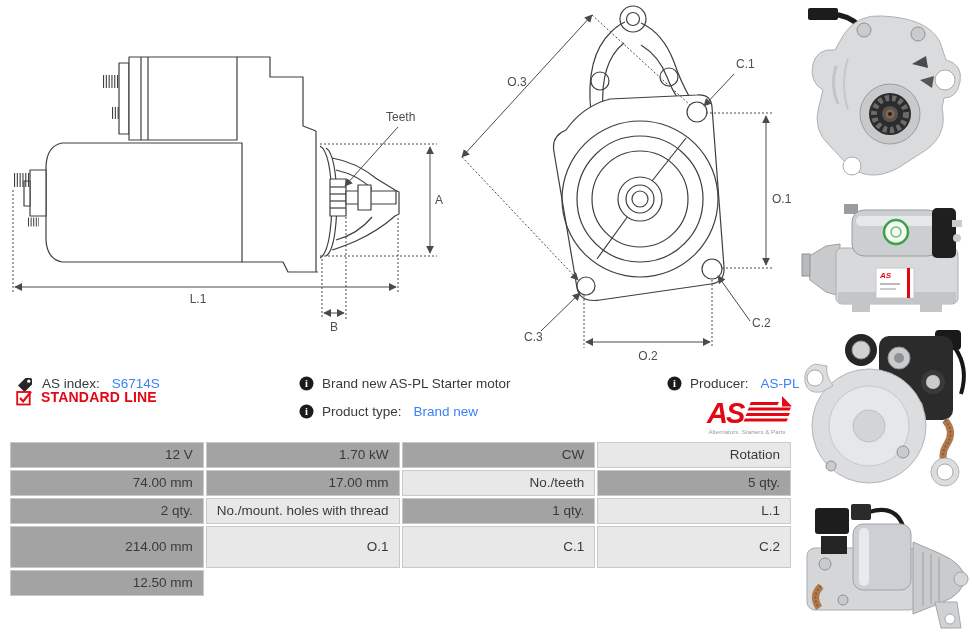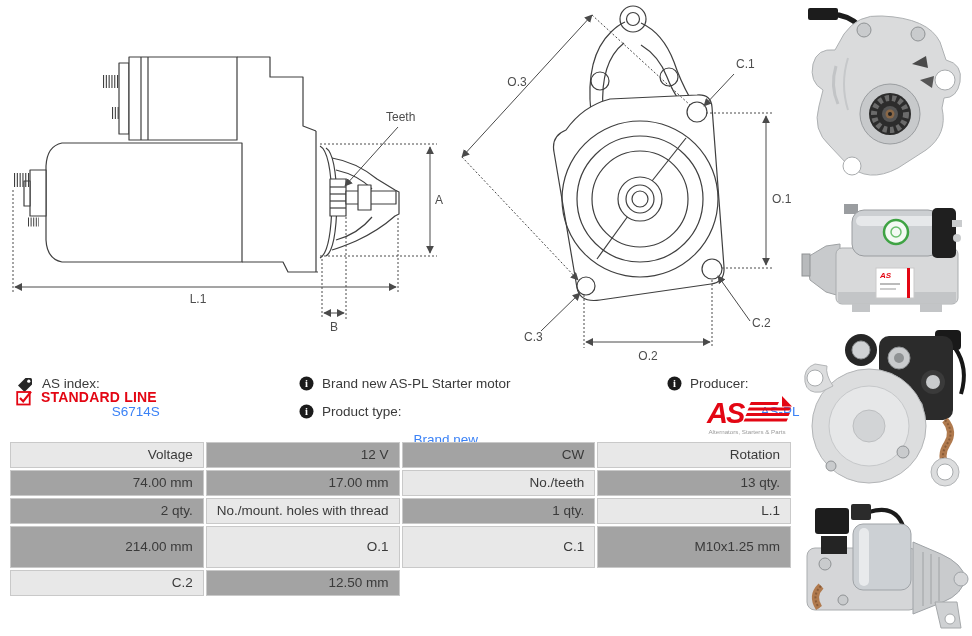--- a/index.html
+++ b/index.html
@@ -3,21 +3,21 @@
 <meta charset="utf-8">
 <style>
   html,body{margin:0;padding:0;background:#fff;}
   #stage{position:relative;width:972px;height:636px;background:#fff;overflow:hidden;
          font-family:"Liberation Sans",sans-serif;color:#3a3a3a;}
   .abs{position:absolute;}
   svg{display:block;}
   
   .hitem{position:absolute;display:flex;gap:8px;font-size:13.5px;height:20px;white-space:nowrap;}
   .hitem .lab{color:#3a3a3a;}
-  .hitem .val{font-weight:normal;color:#3b82f6;margin-left:4px;margin-top:28px;}
+  .hitem .val{font-weight:normal;color:#3b82f6;margin-left:4px;}
   .hitem.red{color:#e30613;font-weight:bold;font-size:14px;letter-spacing:.2px;}
   
   .spec-table{position:absolute;left:10px;top:442px;width:781px;display:grid;
               grid-template-columns:repeat(4,1fr);grid-template-rows:26px 26px 26px 42px 26px 26px;
               gap:2px;}
   .cell{border:1px solid #c9c9c9;display:flex;align-items:center;justify-content:flex-end;
         padding:1px 10px 1px 6px;font-size:13.5px;line-height:1.25;text-align:right;box-sizing:border-box;}
   .cell.lbl{background:#e8e8e8;}
   .cell.val{background:#a3a3a3;padding-left:34px;}
   .photo{position:absolute;cursor:pointer;}
@@ -294,38 +294,37 @@
         <path d="M56,7 L84,7 L82.5,10 L54.5,10 Z"></path>
         <path d="M54,12.5 L96,12.5 L94.5,15.5 L52.5,15.5 Z"></path>
         <path d="M52,18 L95,18 L93.5,21 L50.5,21 Z"></path>
         <path d="M50,23.5 L93,23.5 L91.5,26.5 L48.5,26.5 Z"></path>
       </g>
       <text x="52" y="38.5" font-size="6.2" fill="#9a9a9a" text-anchor="middle" font-family="Liberation Sans, sans-serif">Alternators, Starters &amp; Parts</text>
     </svg>
   </div>
 
   <div class="spec-table">
-    <div class="cell lbl">Voltage</div>
     <div class="cell val">12 V</div>
+    <div class="cell val">1.70 kW</div>
 
     <div class="cell val">CW</div>
     <div class="cell lbl">Rotation</div>
     <div class="cell val">74.00 mm</div>
 
     <div class="cell val">17.00 mm</div>
     <div class="cell lbl">No./teeth</div>
-    <div class="cell val">13 qty.</div>
+    <div class="cell val">5 qty.</div>
 
     <div class="cell val">2 qty.</div>
     <div class="cell lbl">No./mount. holes with thread</div>
     <div class="cell val">1 qty.</div>
 
     <div class="cell lbl">L.1</div>
     <div class="cell val">214.00 mm</div>
     <div class="cell lbl">O.1</div>
 
     <div class="cell lbl">C.1</div>
-    <div class="cell val">M10x1.25 mm</div>
     <div class="cell lbl">C.2</div>
     <div class="cell val">12.50 mm</div>
   </div>
 
 </div>
 
 </body></html>

